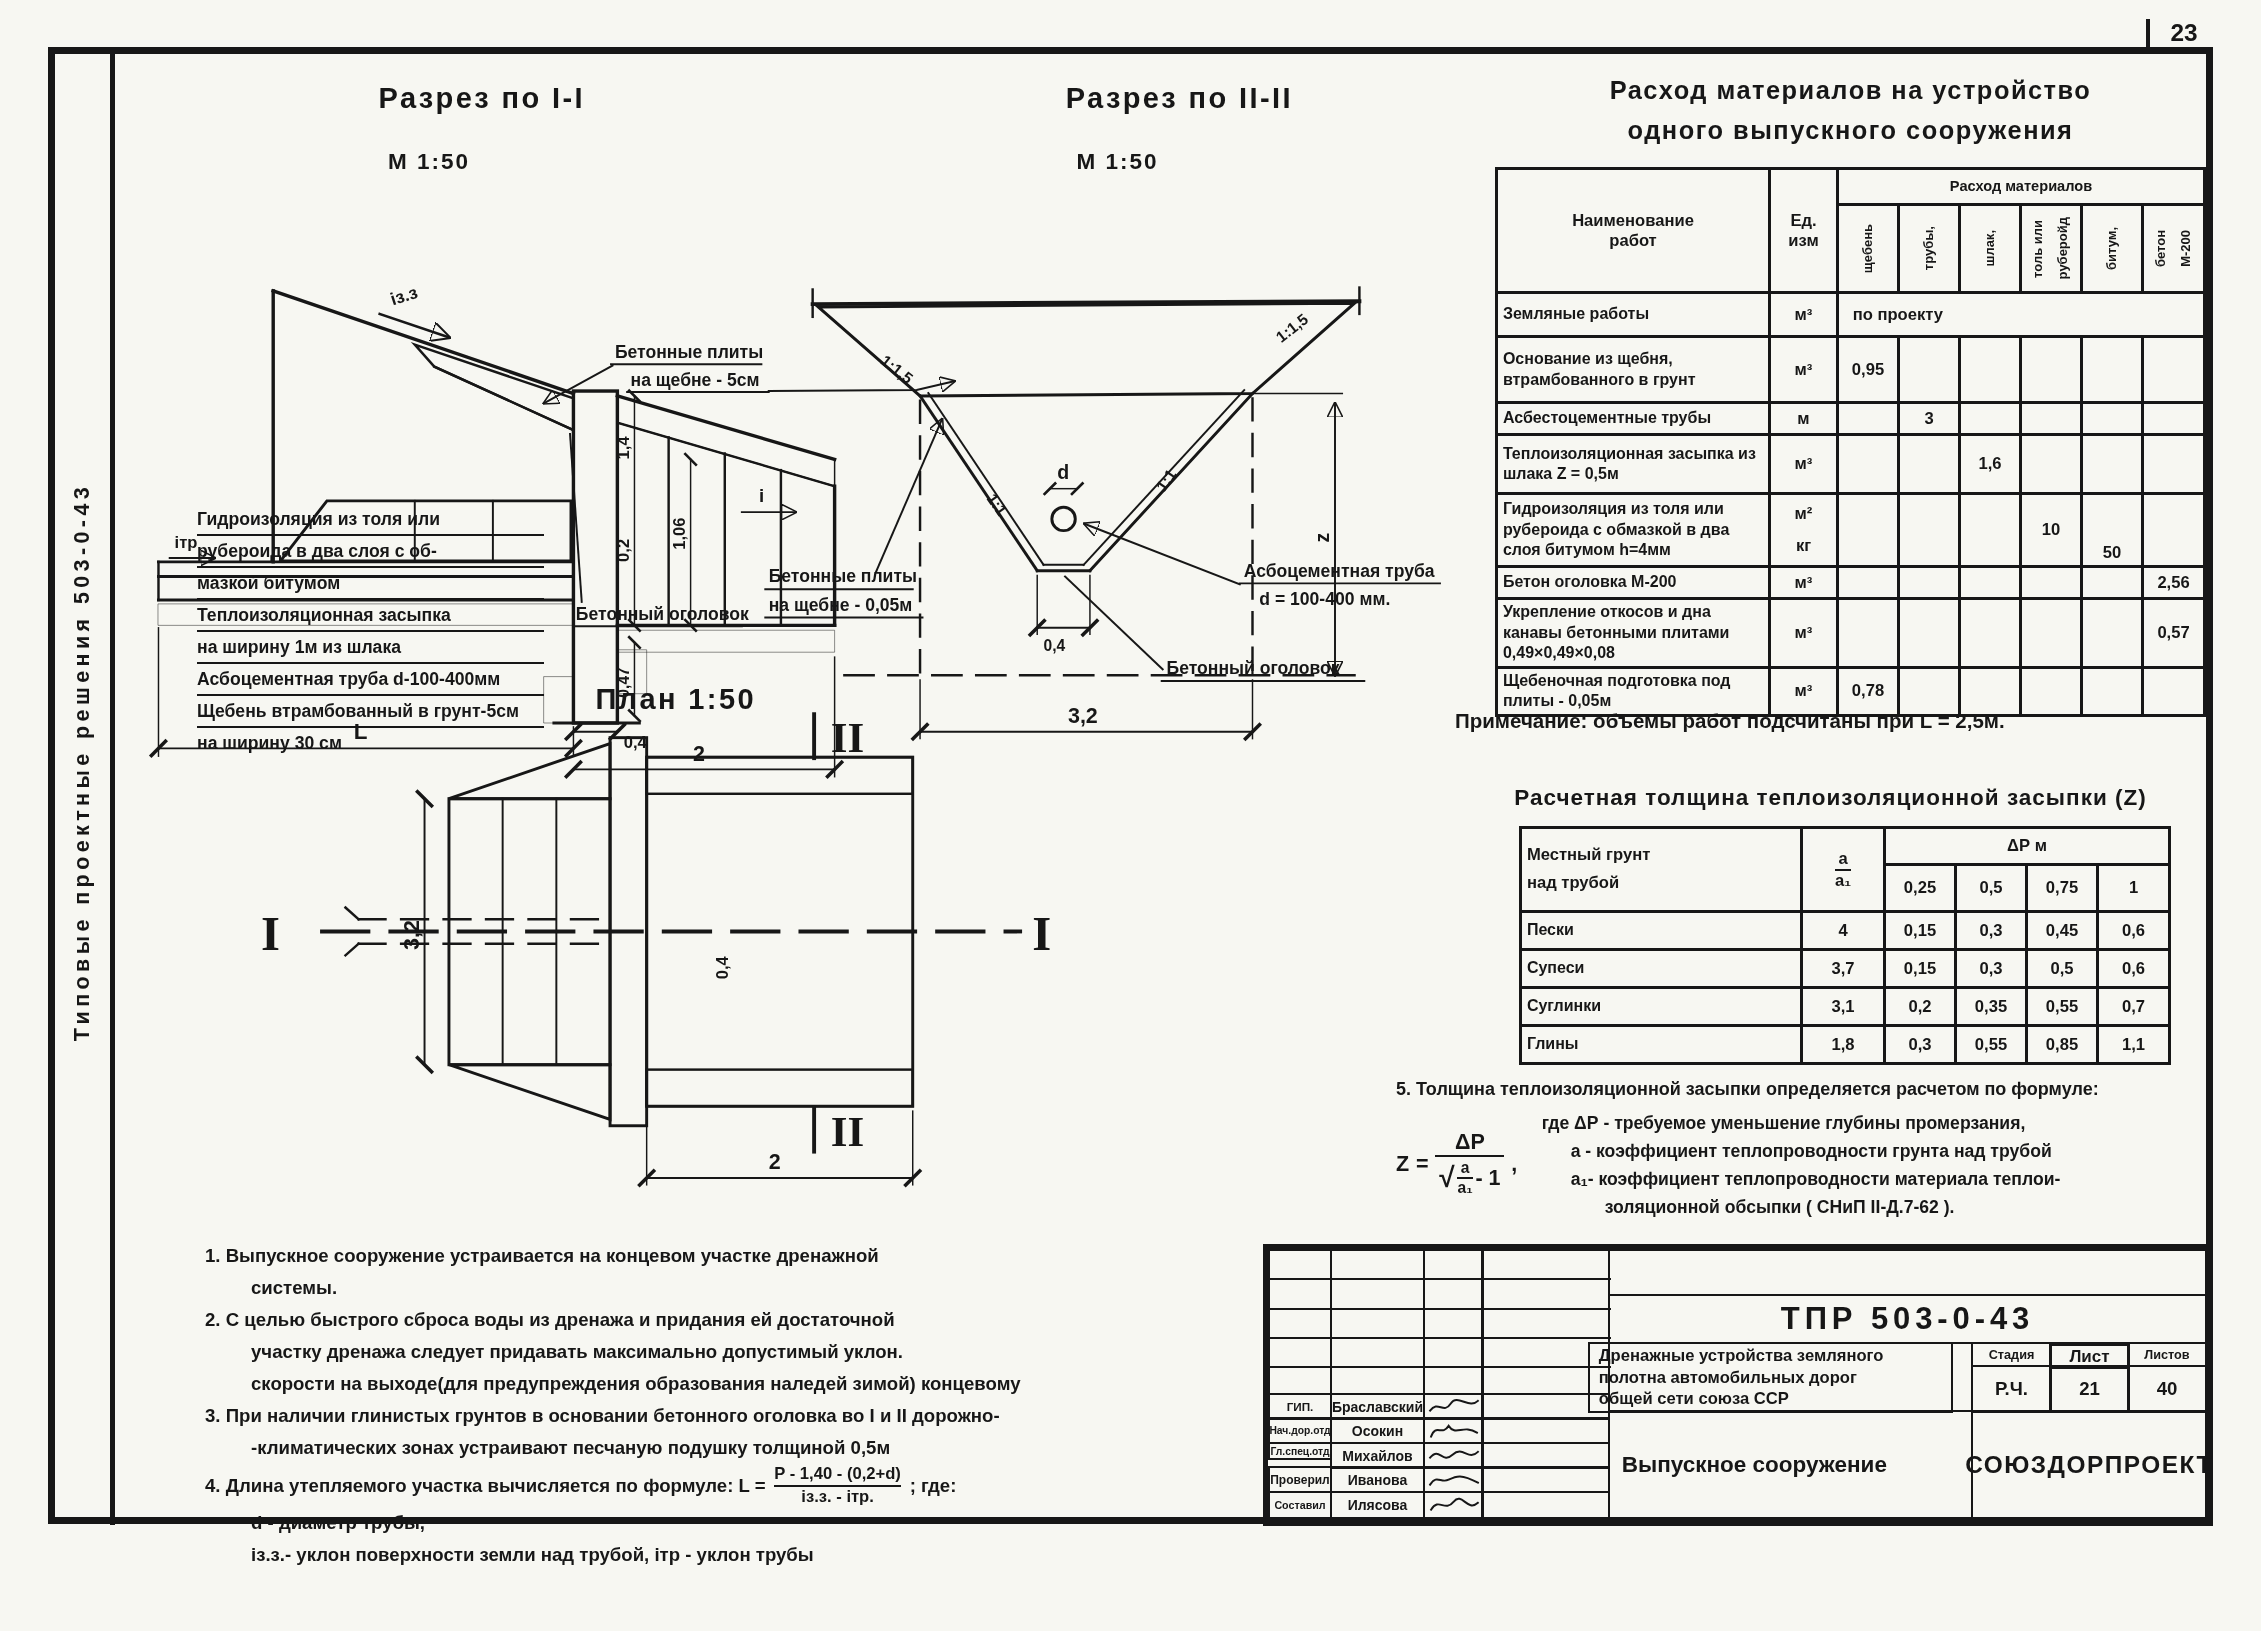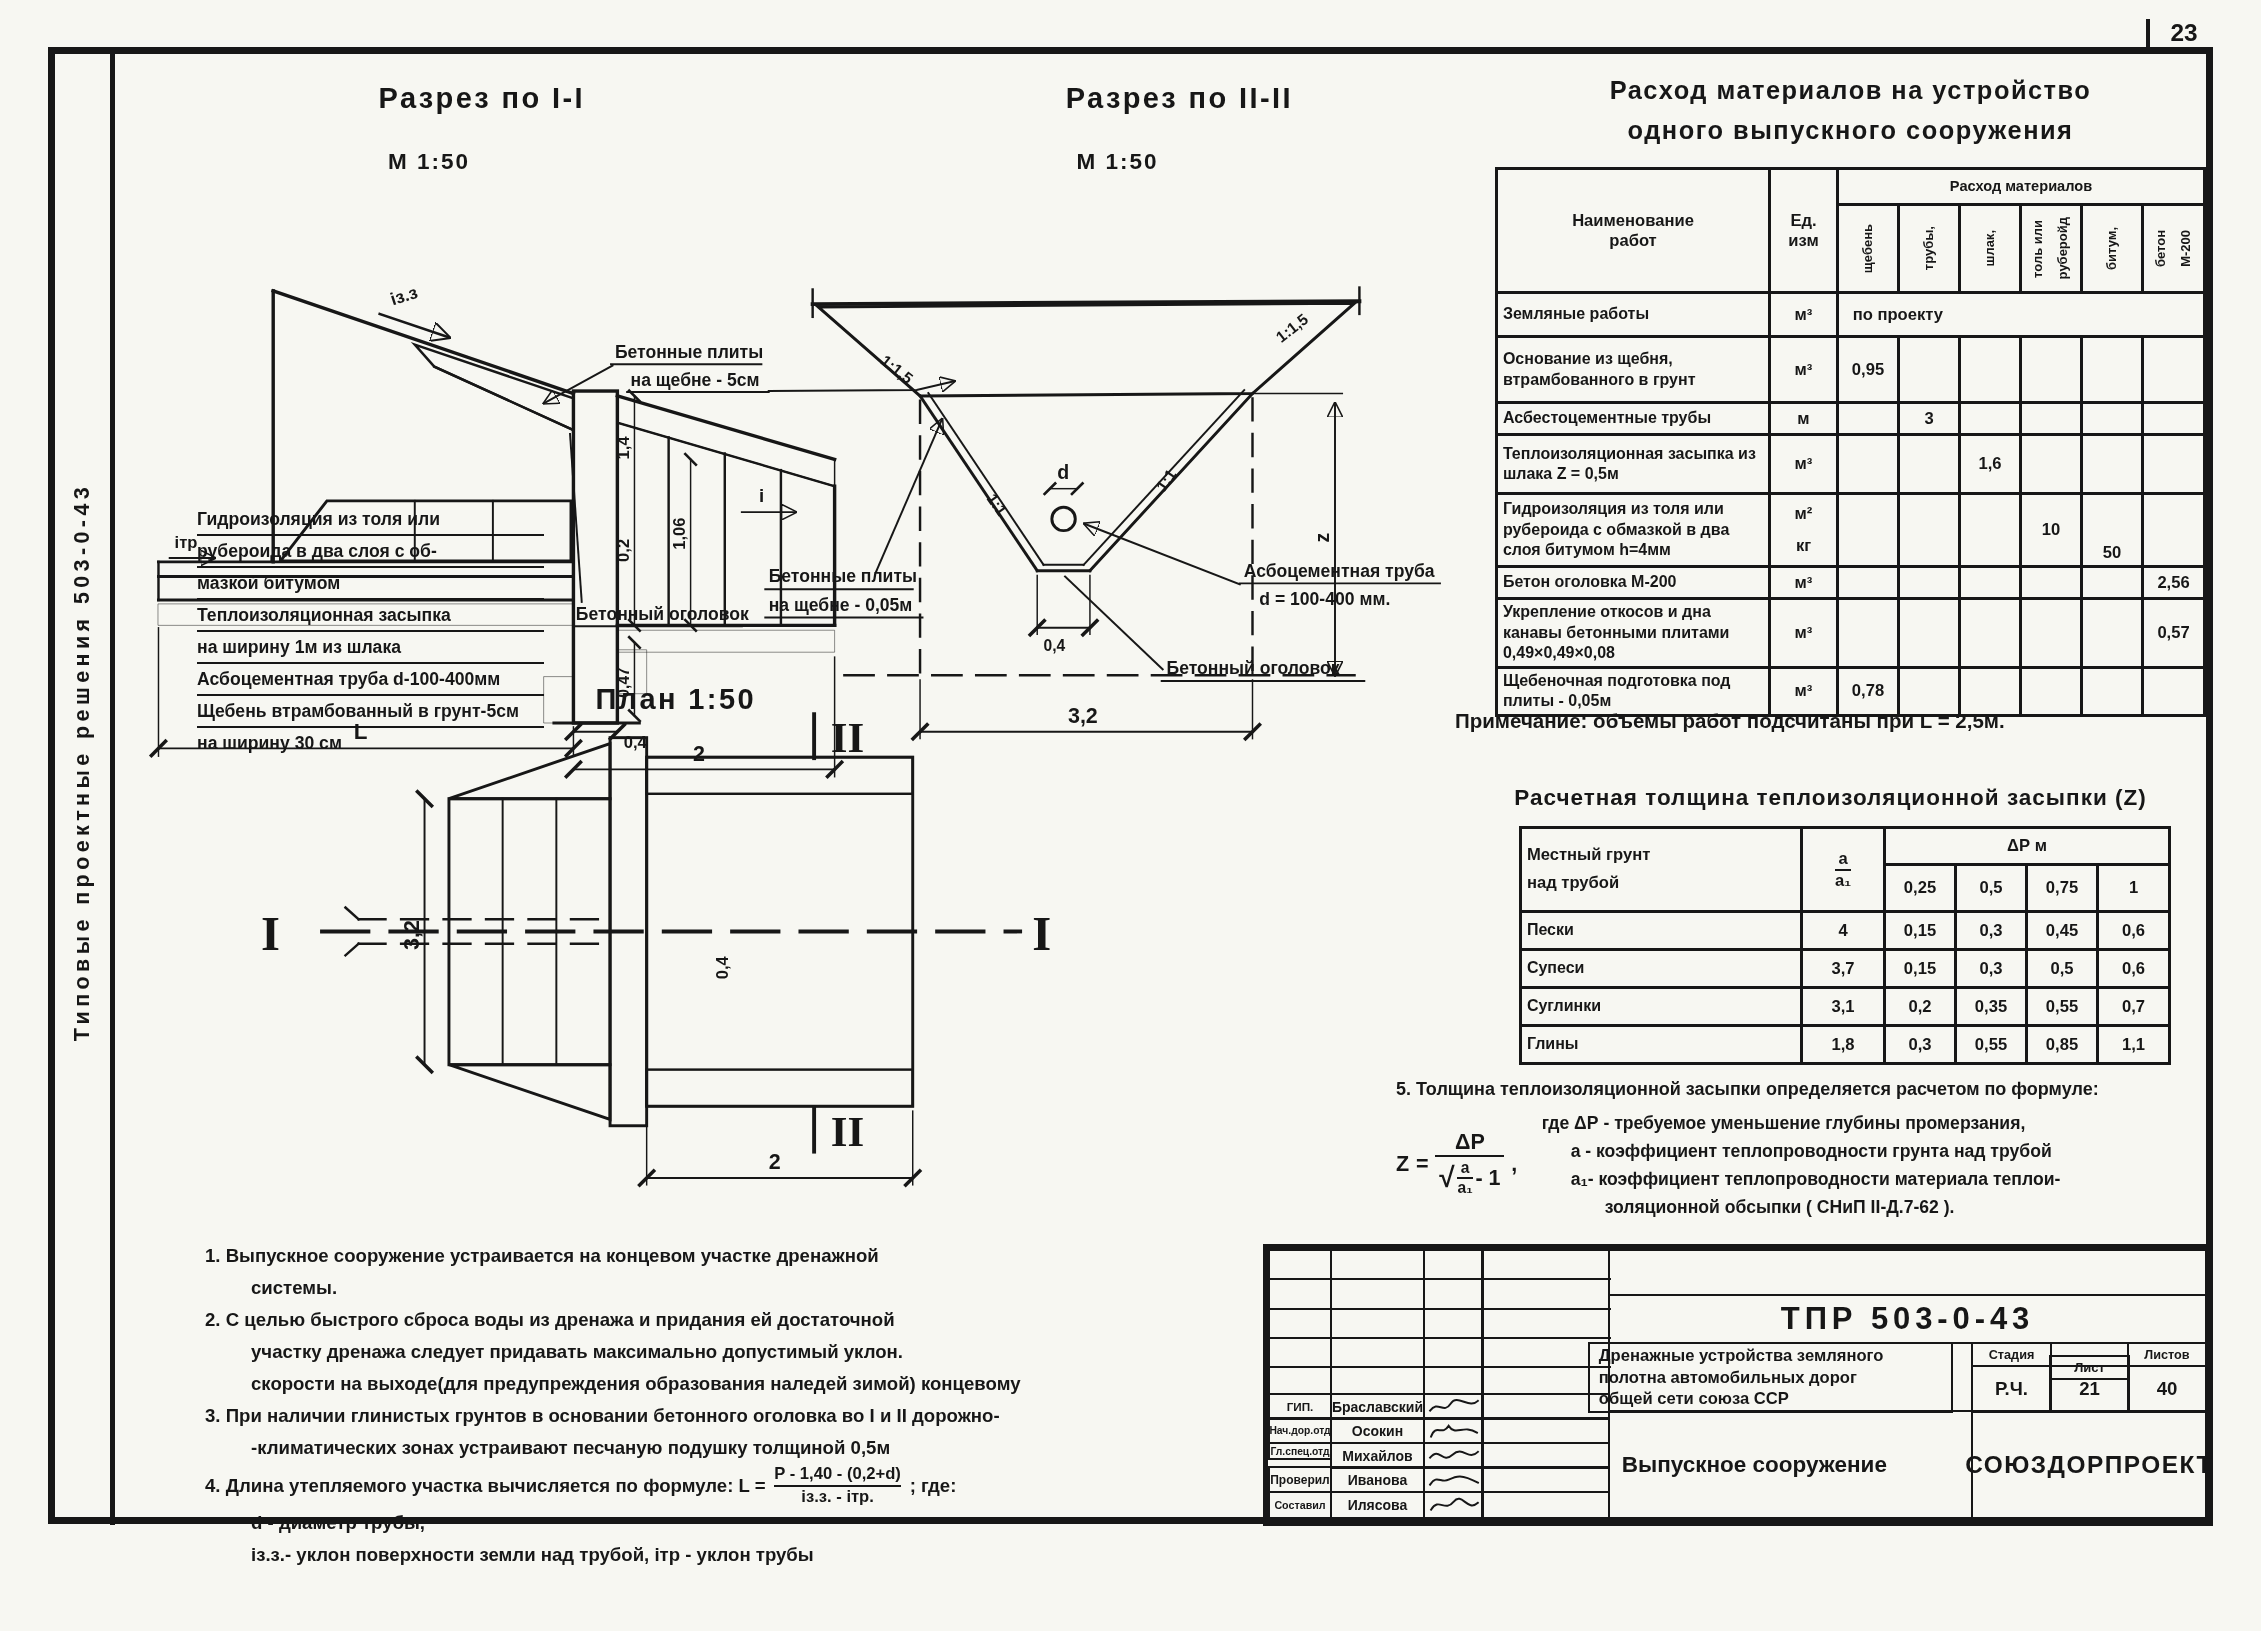--- a/index.html
+++ b/index.html
@@ -565,21 +565,21 @@
 
     <div class="tb-cell" style="left:340px;top:0;width:599px;height:47px;"></div>
     <div class="tb-cell" style="left:340px;top:45px;width:599px;height:50px;font-size:31px;letter-spacing:4.9px;">ТПР 503-0-43</div>
 
     <div class="tb-cell" style="left:320px;top:93px;width:365px;height:71px;flex-direction:column;font-size:16.6px;line-height:21.5px;align-items:flex-start;padding:0 8.8px;">
       <div>Дренажные устройства земляного</div>
       <div>полотна автомобильных дорог</div>
       <div>общей сети  союза ССР</div>
     </div>
     <div class="tb-cell" style="left:703px;top:93px;width:81px;height:25.4px;font-size:12.7px;">Стадия</div>
-    <div class="tb-cell" style="left:781px;top:106px;width:81px;height:25px;font-size:13px;">Лист</div>
+    <div class="tb-cell" style="left:781px;top:95px;width:81px;height:25px;font-size:17px;">Лист</div>
     <div class="tb-cell" style="left:859px;top:93px;width:80px;height:25.4px;font-size:12.7px;">Листов</div>
     <div class="tb-cell" style="left:703px;top:116px;width:81px;height:48px;font-size:18.6px;">Р.Ч.</div>
     <div class="tb-cell" style="left:781px;top:116px;width:81px;height:48px;font-size:18.6px;">21</div>
     <div class="tb-cell" style="left:859px;top:116px;width:80px;height:48px;font-size:18.6px;">40</div>
 
     <div class="tb-cell" style="left:703px;top:161px;width:236px;height:109px;font-size:24.4px;letter-spacing:1.5px;">СОЮЗДОРПРОЕКТ</div>
     <div class="tb-cell" style="left:340px;top:161px;width:365px;height:109px;font-size:22.5px;justify-content:flex-start;padding:0 11.7px;">Выпускное сооружение</div>
   </div>
 </div>
 

